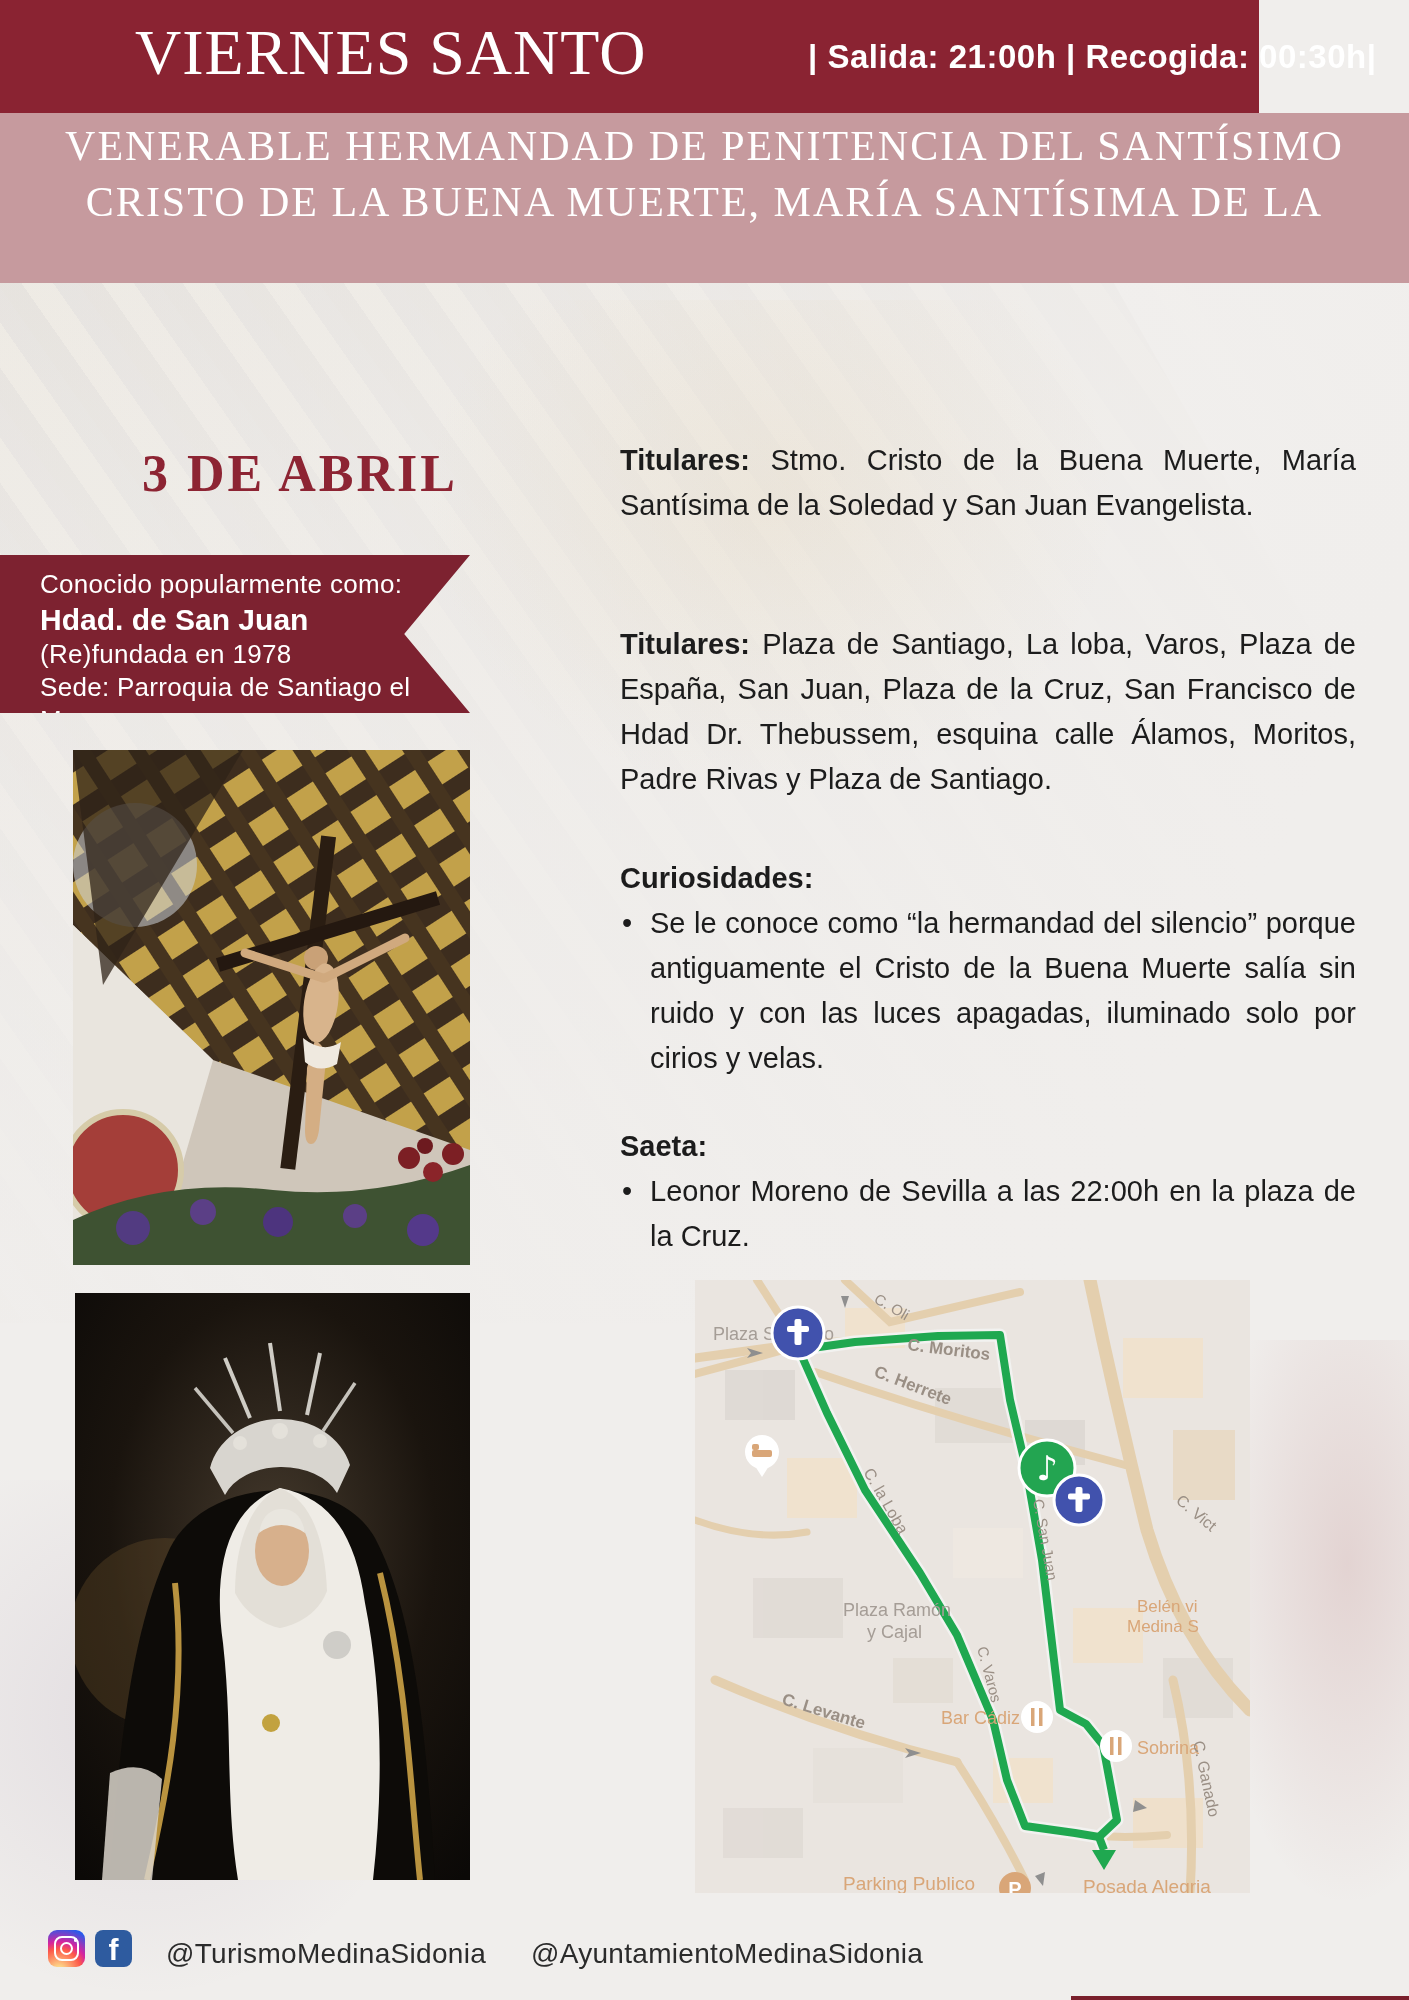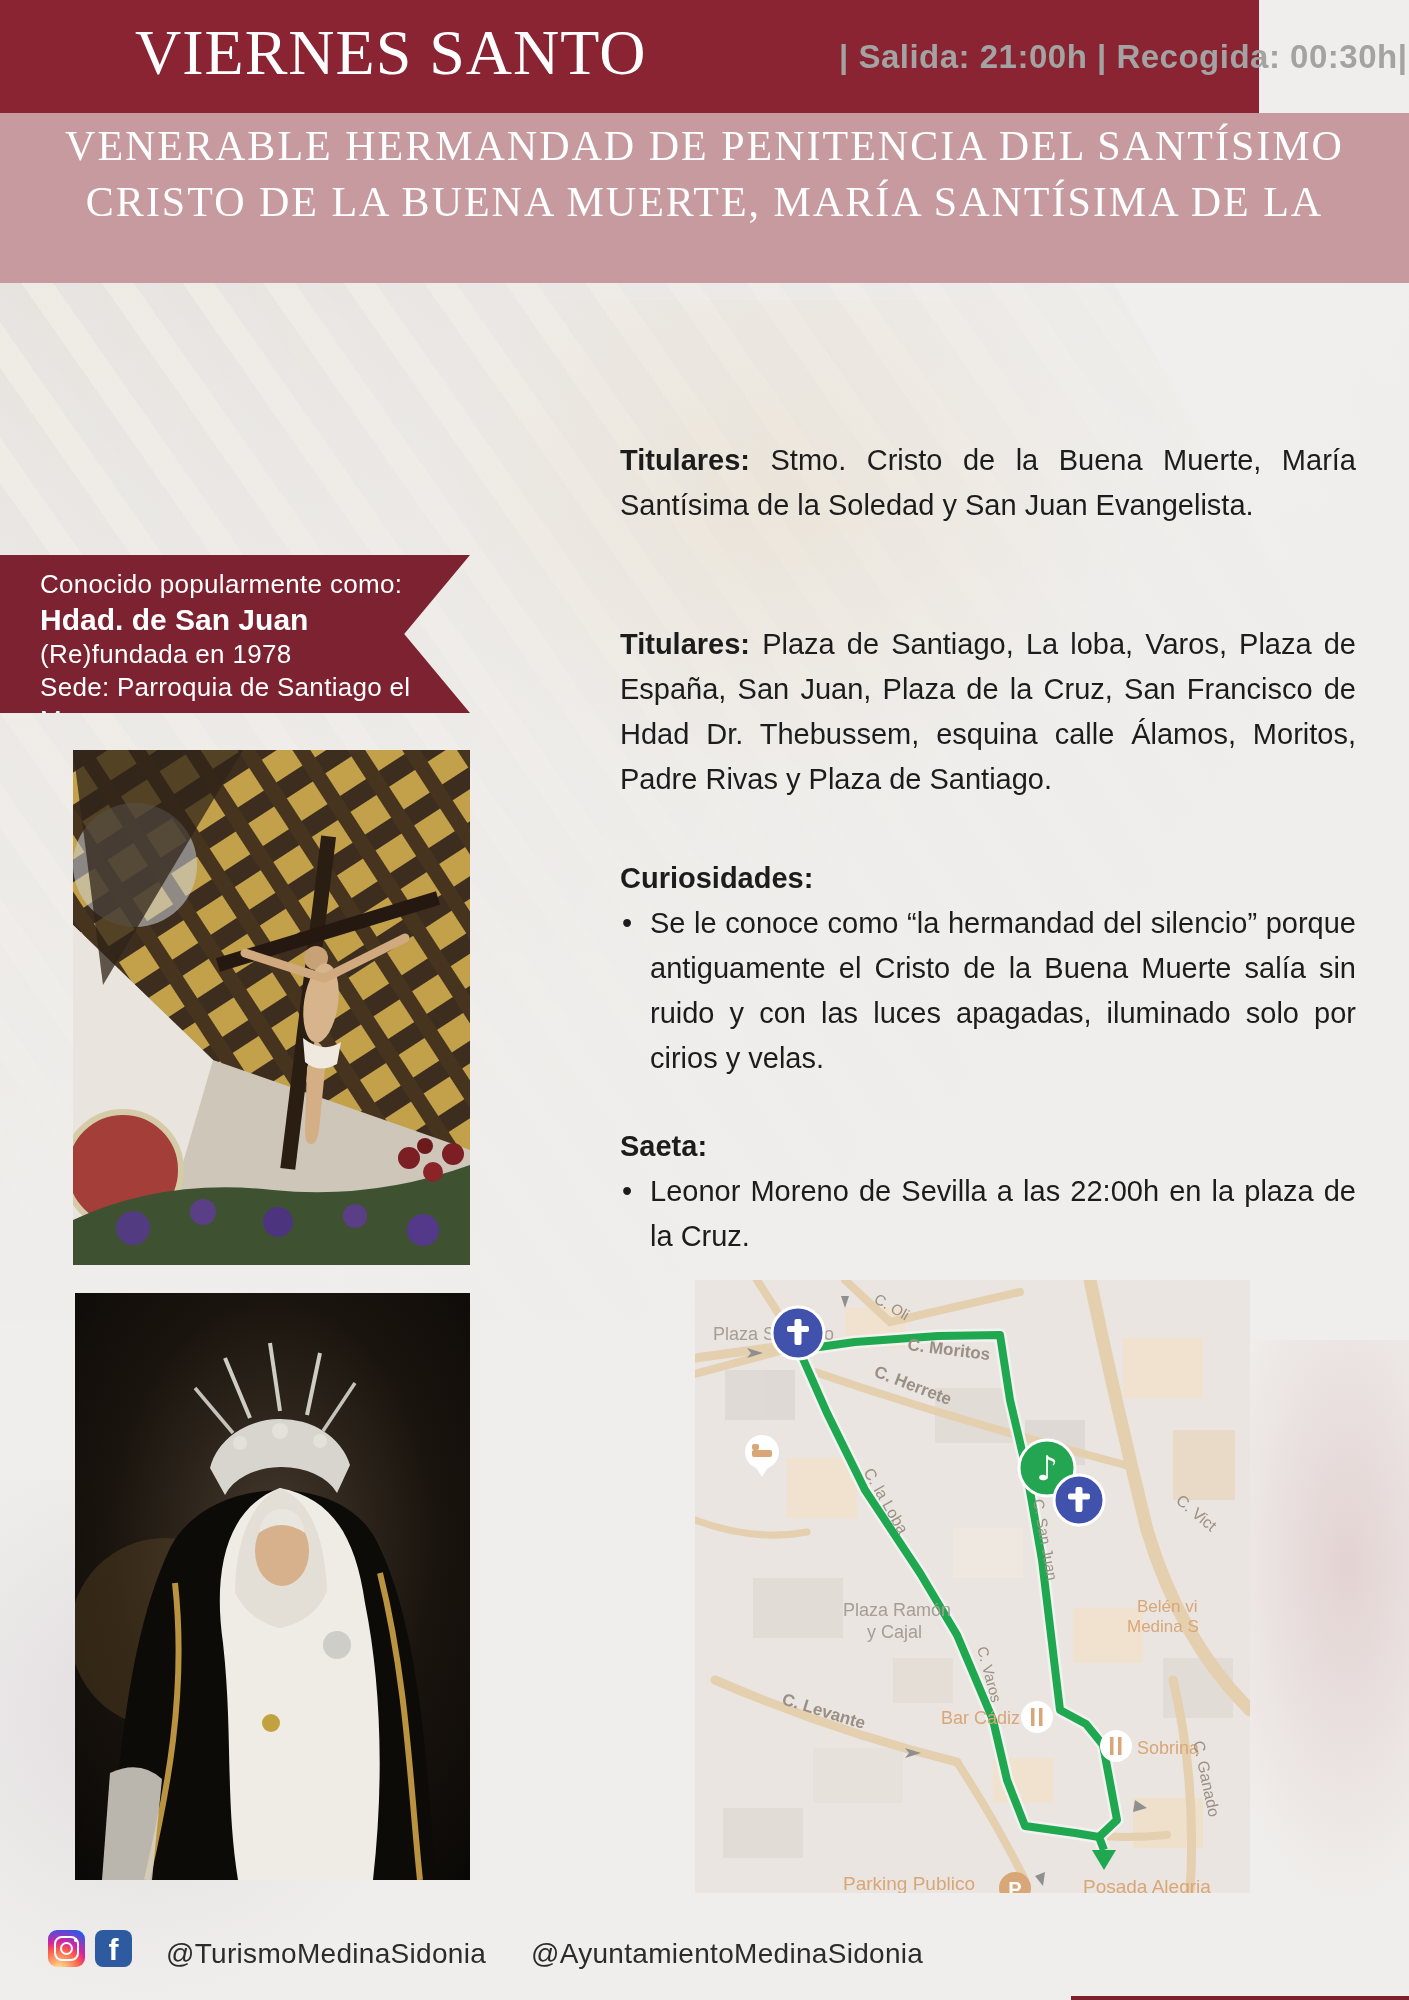--- a/index.html
+++ b/index.html
@@ -19,21 +19,21 @@
   .bg-blob-red{position:absolute;left:1235px;top:1340px;width:250px;height:560px;
     background:radial-gradient(ellipse at 45% 40%,rgba(150,58,60,.15),transparent 72%);}
   .bg-blob-warm{position:absolute;left:420px;top:300px;width:700px;height:500px;
     background:radial-gradient(ellipse at 50% 40%,rgba(210,170,90,.10),transparent 70%);}
 
   
   .top-band{position:absolute;left:0;top:0;width:1259px;height:113px;background:#8a2332;}
   .header-title{position:absolute;left:135px;top:50%;transform:translateY(-55%);
     font-family:"Liberation Serif",serif;font-size:64px;font-weight:500;color:#fff;letter-spacing:1px;white-space:nowrap;}
   .header-schedule{position:absolute;left:808px;top:50%;transform:translateY(-50%);
-    font-size:33px;font-weight:700;color:#a3a3a3;letter-spacing:.5px;white-space:nowrap;margin-left:31px;}
+    font-size:33px;font-weight:700;color:#ffffff;letter-spacing:.5px;white-space:nowrap;}
   .sub-band{position:absolute;left:0;top:113px;width:1409px;height:170px;background:#c69a9e;
     text-align:center;color:#fff;font-family:"Liberation Serif",serif;font-size:42px;letter-spacing:2px;line-height:56px;padding-top:5px;box-sizing:border-box;}
 
   
   .date-title{position:absolute;left:100px;top:444px;width:400px;text-align:center;
     font-family:"Liberation Serif",serif;font-size:52px;font-weight:700;color:#8d2433;letter-spacing:3px;white-space:nowrap;}
   .ribbon{position:absolute;left:0;top:555px;width:470px;height:158px;background:#7d2230;
     clip-path:polygon(0 0,100% 0,86% 50%,100% 100%,0 100%);color:#fff;
     padding:13px 0 0 40px;box-sizing:border-box;}
   .ribbon .r-line{font-size:26px;line-height:33px;letter-spacing:.3px;}
@@ -83,20 +83,21 @@
 
   <div class="top-band">
     <div class="header-title">VIERNES SANTO</div>
     <div class="header-schedule">| Salida: 21:00h | Recogida: 00:30h|</div>
   </div>
   <div class="sub-band">
     <div>VENERABLE HERMANDAD DE PENITENCIA DEL SANTÍSIMO</div>
     <div>CRISTO DE LA BUENA MUERTE, MARÍA SANTÍSIMA DE LA</div>
   </div>
 
+  <div class="date-title">3 DE ABRIL</div>
 
   <div class="ribbon">
     <div class="r-line">Conocido popularmente como:</div>
     <div class="r-name">Hdad. de San Juan</div>
     <div class="r-line">(Re)fundada en 1978</div>
     <div class="r-line">Sede: Parroquia de Santiago el Mayor</div>
     <div class="r-line">N° de hermanos: 198</div>
   </div>
 
   <div class="photo photo-cristo">

